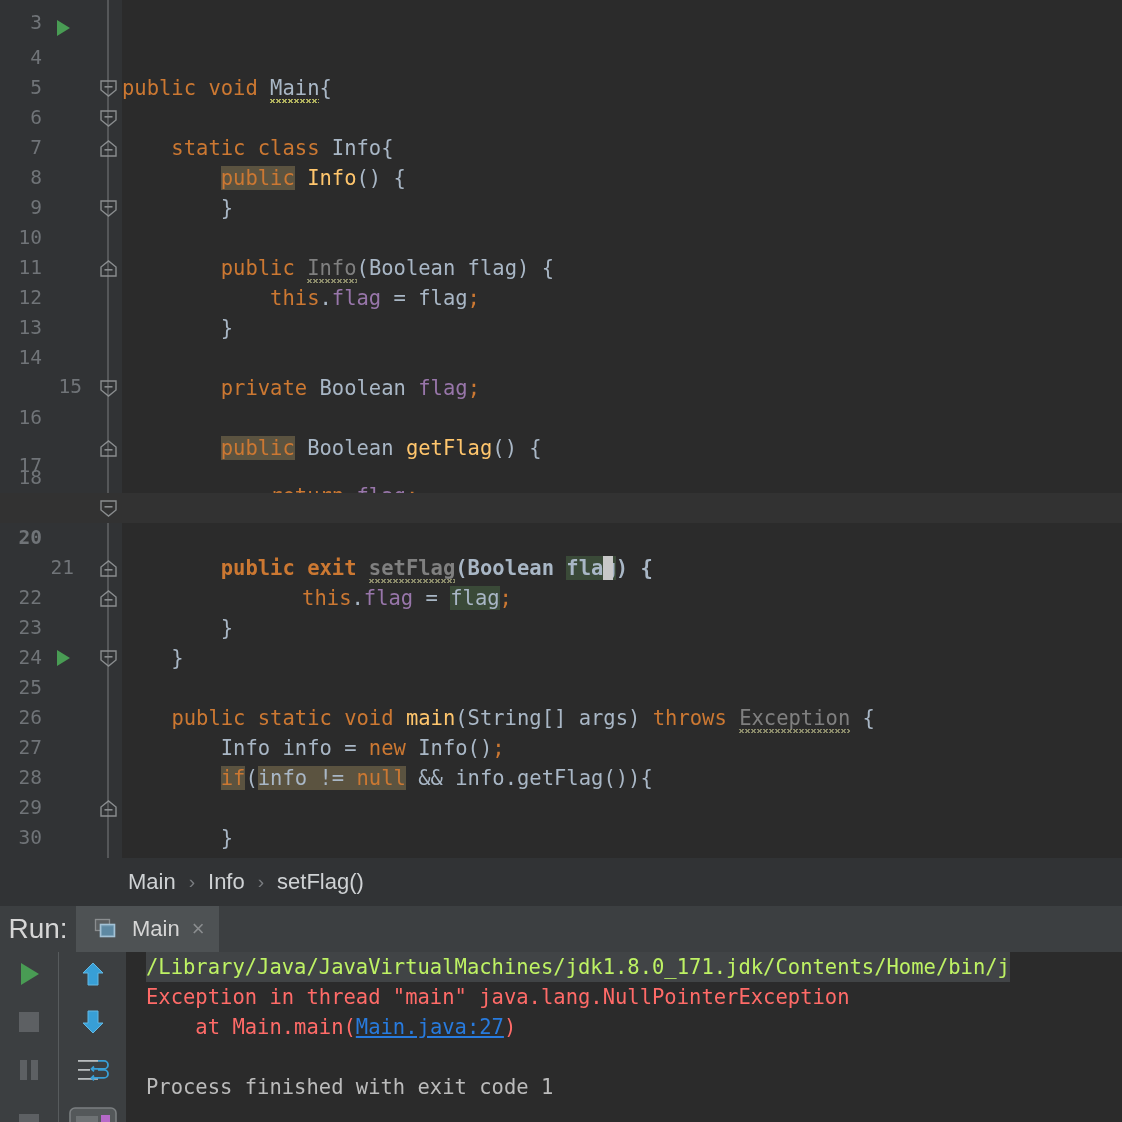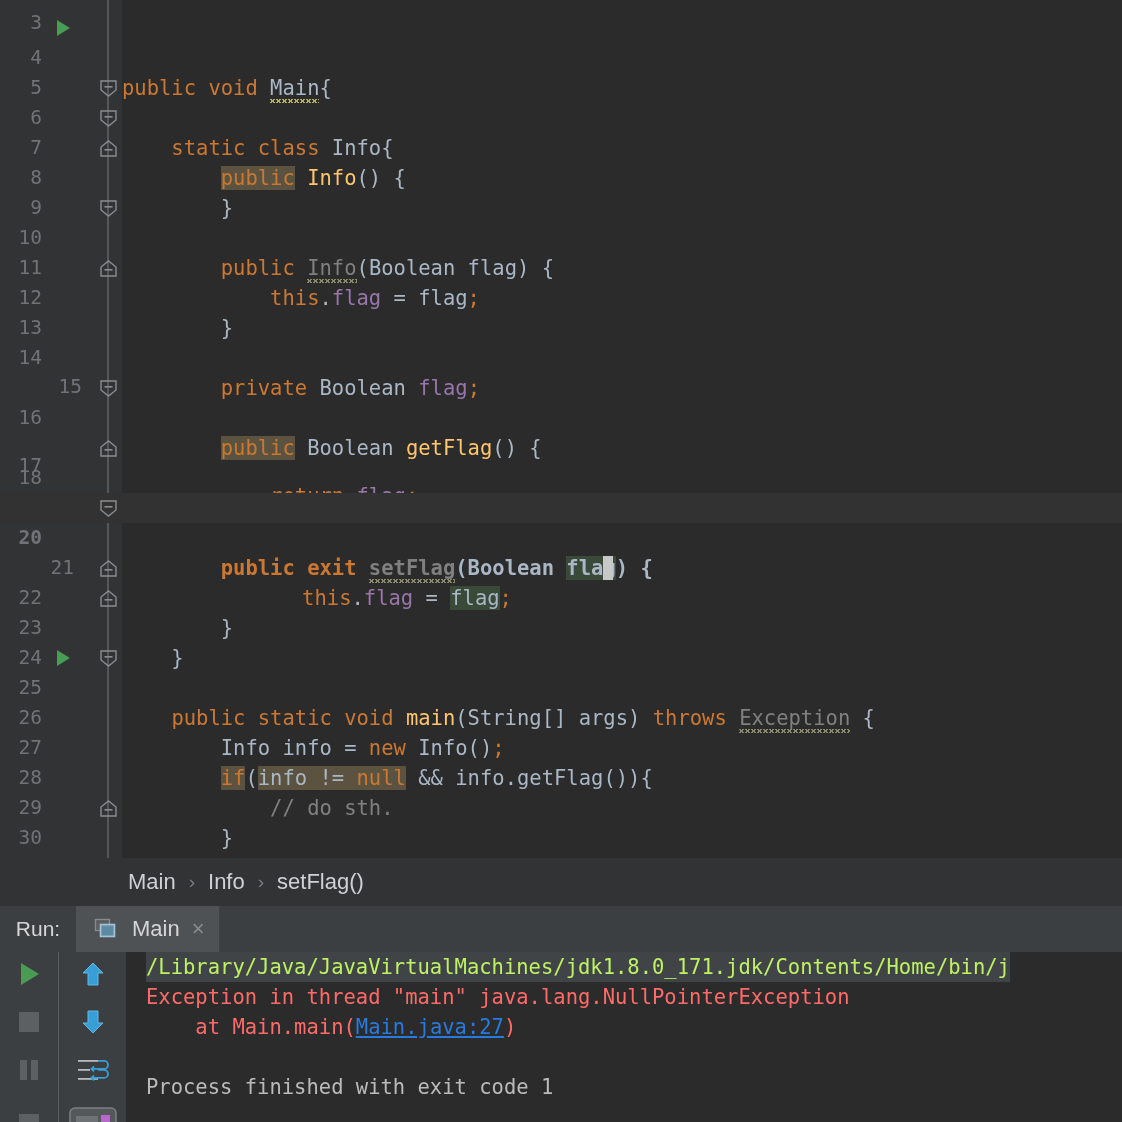--- a/index.html
+++ b/index.html
@@ -108,21 +108,21 @@
     background: #3c3f41;
   }
   #run-tabbar {
     position: absolute; left: 0; top: 0; width: 1122px; height: 46px;
     background: #3c3f41;
   }
   #run-label {
     position: absolute; left: 0; top: 0; width: 76px; height: 46px;
     background: #3c3f41;
     display: flex; align-items: center; justify-content: center;
-    font-family: "Liberation Sans", sans-serif; font-size: 21px; color: #d6d6d6;
+    font-family: "Liberation Sans", sans-serif; font-size: 28px; color: #d6d6d6;
   }
   #run-tab {
     position: absolute; left: 76px; top: 0; height: 46px;
     background: #4e5254;
     display: flex; align-items: center; padding: 0 14px 0 16px; gap: 12px;
   }
   #tab-icon { width: 28px; height: 24px; position: relative; }
   #tab-label { font-family: "Liberation Sans", sans-serif; font-size: 22px; color: #d6d6d6; }
   #tab-close { font-family: "Liberation Sans", sans-serif; font-size: 22px; color: #8a8d8f; cursor: pointer; }
 
@@ -348,21 +348,20 @@
     <span class="code-text">        <span class="cls">Info info </span><span class="pun">= </span><span class="kw">new </span><span class="cls">Info</span><span class="pun">()</span><span class="kw">;</span></span>
   </div>
 
   <div class="code-line" style="top:703px;">
     <span class="lnum">27</span>
     <span class="code-text">        <span class="kw hl-kw">if</span><span class="pun">(</span><span class="hl-kw"><span class="cls">info </span><span class="pun">!= </span><span class="kw">null</span></span><span class="pun"> &amp;&amp; info.getFlag()){</span></span>
   </div>
 
   <div class="code-line" style="top:733px;padding-left:40px;">
     <span class="lnum">28</span>
-    <span class="code-text"><span class="cmt">            // do sth.</span></span>
   </div>
 
   <div class="code-line" style="top:763px;">
     <span class="lnum">29</span>
     <span class="code-text"><span class="pun">        }</span></span>
   </div>
 
   <div class="code-line" style="top:793px;">
     <span class="lnum">30</span>
     <span class="code-text"><span class="pun">    }</span></span>

